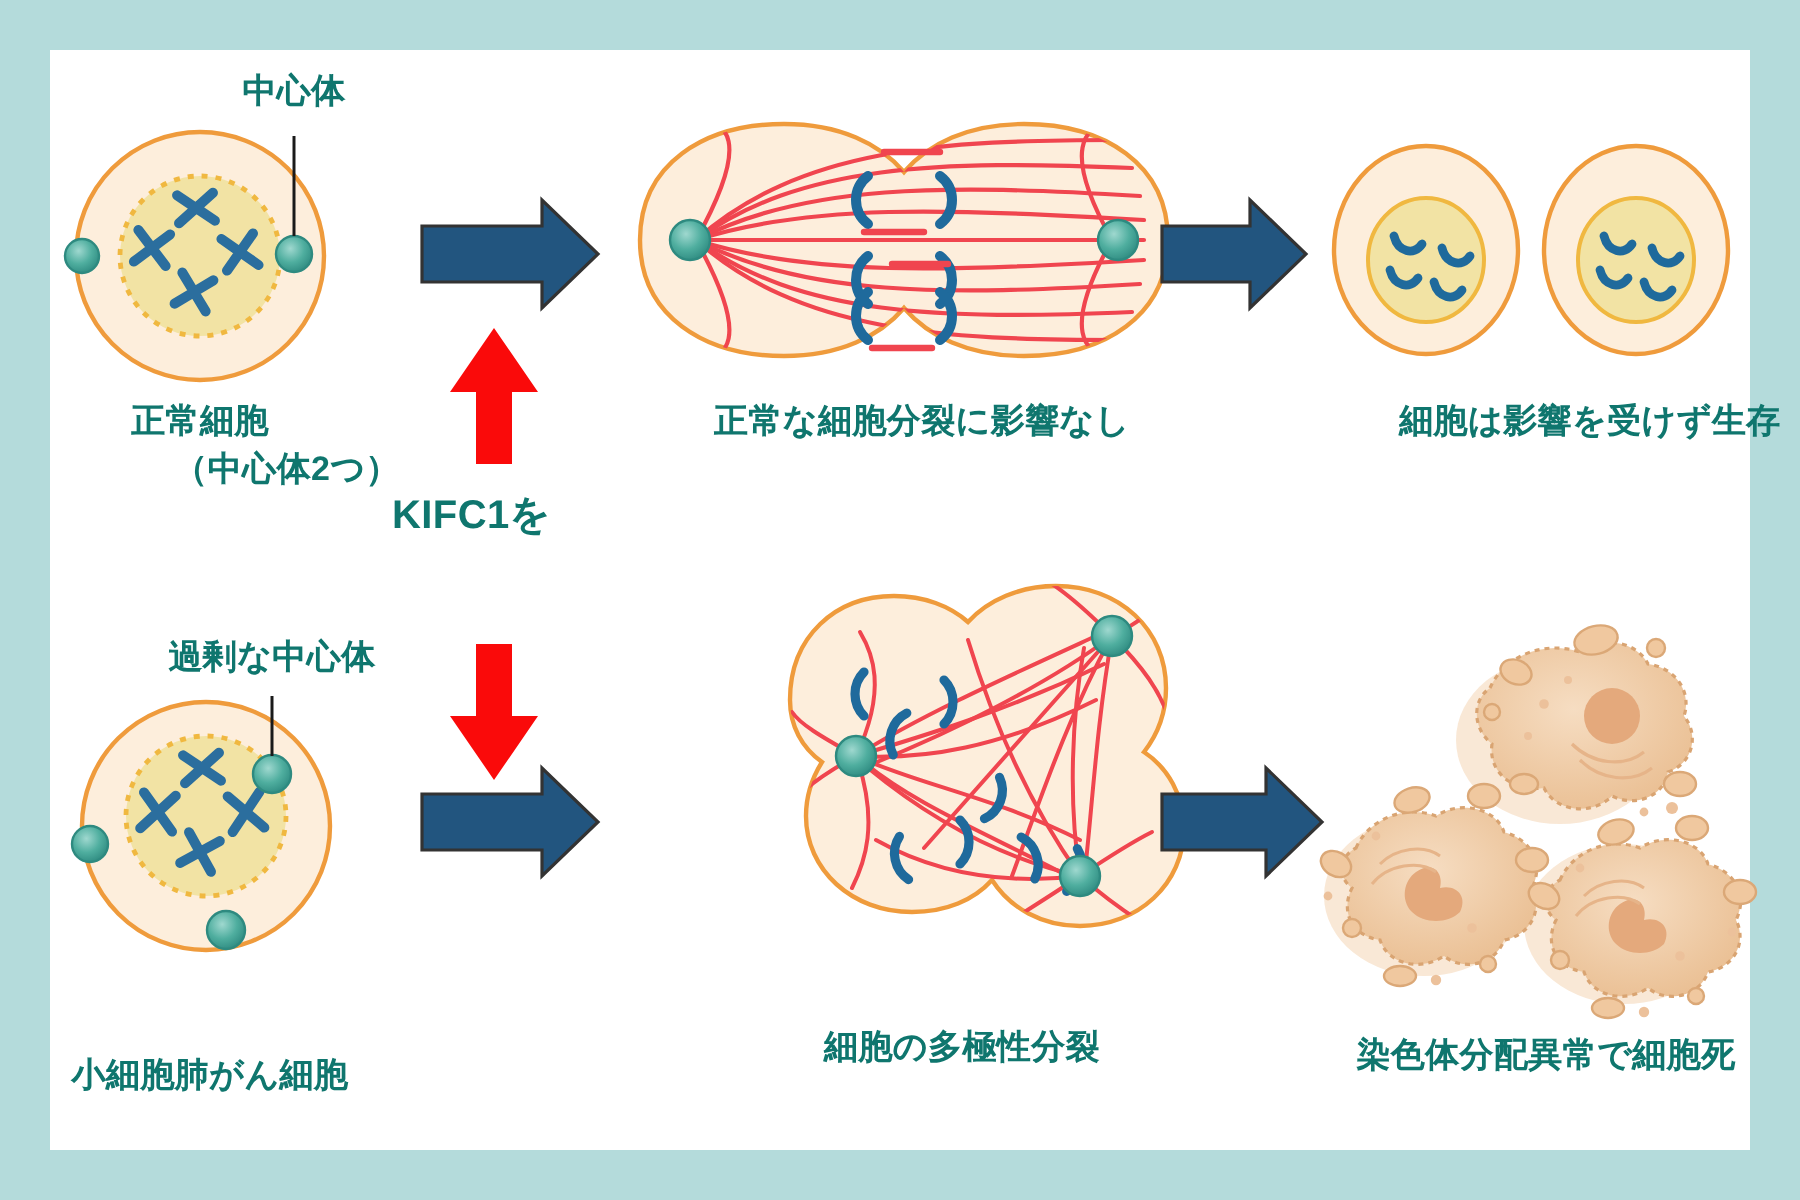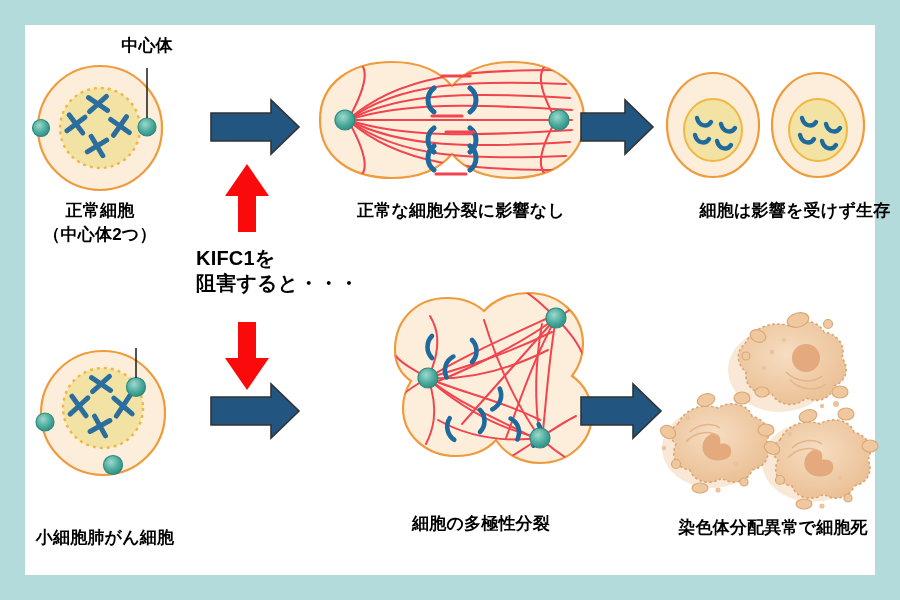--- a/index.html
+++ b/index.html
@@ -16,21 +16,21 @@
     position:absolute;left:25px;top:25px;
     width:850px;height:550px;
     background:#ffffff;
   }
   .layer{
     position:absolute;left:0;top:0;width:900px;height:600px;
     pointer-events:none;
   }
   .cap{
     position:absolute;
-    color:#000000;
+    color:#0f766e;
     font-weight:bold;
     font-size:17px;
     line-height:1.32;
     text-align:center;
     white-space:pre;
     letter-spacing:0.2px;
   }
   .cap.note{font-size:20px;text-align:left;line-height:1.45;}
   svg{display:block;overflow:visible;}
 </style>
@@ -387,29 +387,29 @@
     <g>
       <path d="M247,390 L225,358 L238,358 L238,322 L256,322 L256,358 L269,358 Z" fill="#fa0a0a"></path>
     </g>
   </svg>
 
   <div class="layer">
 
     <div class="cap" style="left:97px;top:35px;width:100px;">中心体</div>
 
     <div class="cap" style="left:0px;top:200px;width:200px;">正常細胞</div>
-    <div class="cap" style="left:0px;top:224px;width:200px;">（中心体2つ）</div>
+    <div class="cap" style="left:0px;top:224px;width:200px;text-align:right;">（中心体2つ）</div>
 
     <div class="cap" style="left:321px;top:200px;width:280px;">正常な細胞分裂に影響なし</div>
 
     <div class="cap" style="left:669px;top:200px;width:252px;">細胞は影響を受けず生存</div>
 
     <div class="cap note" style="left:196px;top:244px;width:180px;">KIFC1を</div>
-    <div class="cap note" style="left:196px;top:269px;width:200px;">阻害すると・・・</div>
-
+
+    <div class="cap" style="left:62px;top:318px;width:148px;">過剰な中心体</div>
 
     <div class="cap" style="left:0px;top:505px;width:210px;margin-top:22px;">小細胞肺がん細胞</div>
 
     <div class="cap" style="left:350px;top:513px;width:200px;text-align:right;">細胞の多極性分裂</div>
 
     <div class="cap" style="left:648px;top:517px;width:250px;">染色体分配異常で細胞死</div>
   </div>
 
 </div>
 

